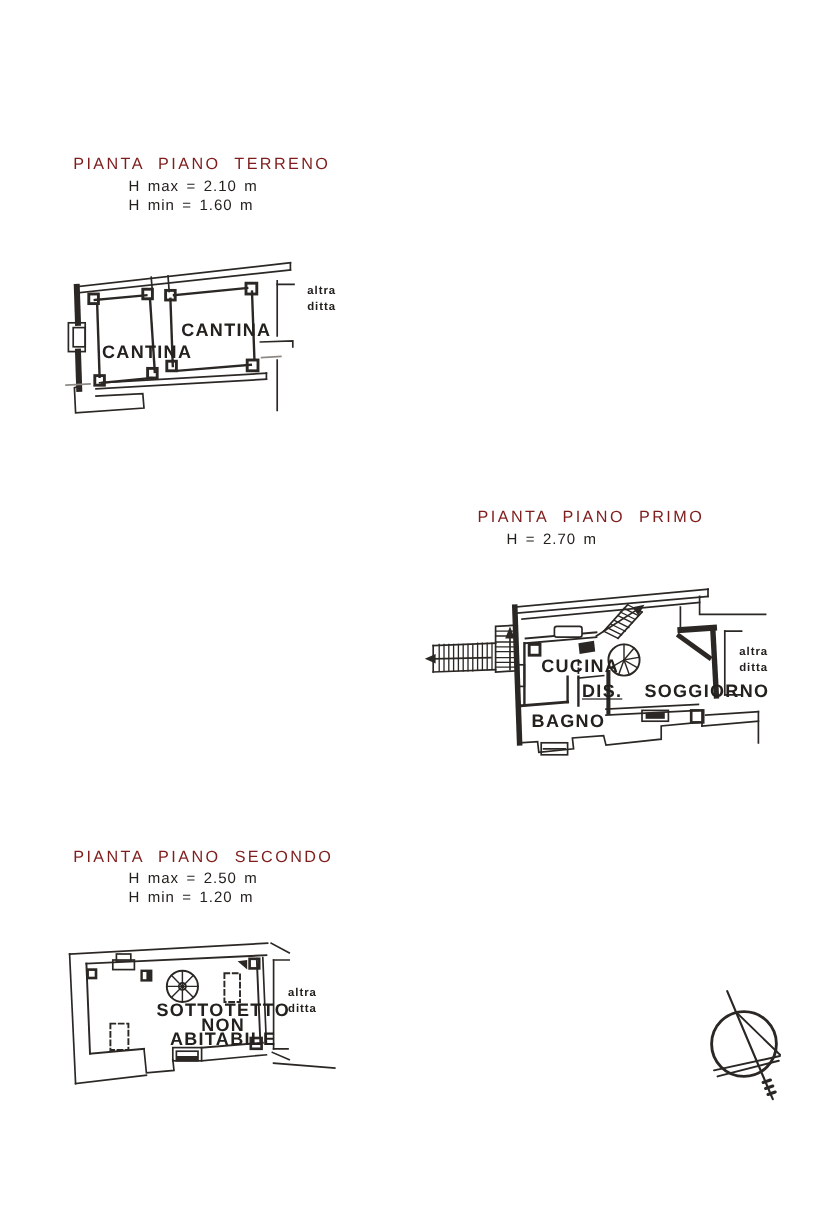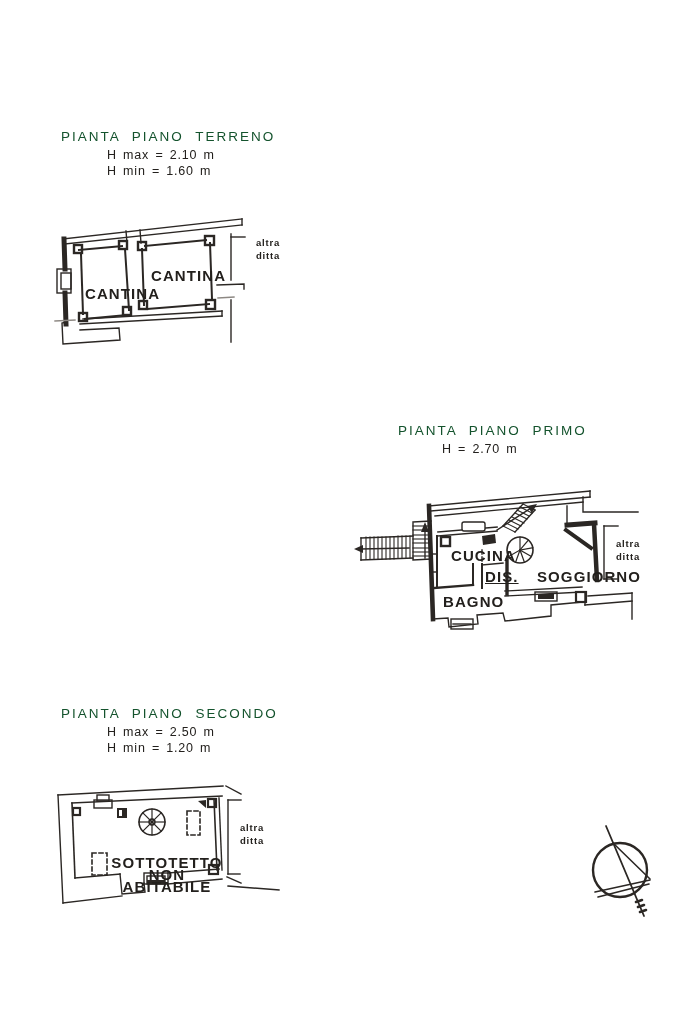--- a/index.html
+++ b/index.html
@@ -9,21 +9,21 @@
     background:#ffffff;
     font-family:"Liberation Sans","DejaVu Sans",sans-serif;
     color:#2b2724;
     overflow:hidden;
   }
   .abs{position:absolute;}
   .plan-title{
     font-size:13.5px;
     letter-spacing:2px;
     word-spacing:6px;
-    color:#14532d;
+    color:#7f1d1d;
     white-space:nowrap;
   }
   .h-line{
     font-size:12.5px;
     letter-spacing:0.8px;
     word-spacing:2px;
     color:#23201d;
     white-space:nowrap;
     margin-left:46px;
   }
@@ -117,21 +117,21 @@
     </svg>
 
     <div class="abs room-label" style="left:85px;top:288px;">CANTINA</div>
     <div class="abs room-label" style="left:151px;top:270px;">CANTINA</div>
     <div class="abs adjacent-label" style="left:256px;top:236px;">altra
 ditta</div>
   </section>
 
   <section>
     <div class="abs plan-title" style="left:398px;top:423px;">PIANTA PIANO PRIMO</div>
-    <div class="abs h-line" style="left:396px;top:442px;text-align:right;">H = 2.70 m</div>
+    <div class="abs h-line" style="left:376px;top:442px;text-align:right;">H = 2.70 m</div>
 
     <svg class="abs" style="left:345px;top:488px;" width="300" height="155" viewBox="0 0 300 155">
       <g stroke="#2b2724" fill="none" stroke-width="1.4" stroke-linecap="square">
 
         <path d="M84,18 L245,3"></path>
         <path d="M86,23 L245,9"></path>
         <path d="M245,3 L245,9"></path>
 
         <path d="M238,9 L238,24 L293,24"></path>
 
@@ -304,21 +304,21 @@
 
         <path d="M186,18 L186,92"></path>
         <path d="M186,18 L199,18"></path>
         <path d="M186,92 L198,92"></path>
 
         <path d="M185,95 L199,101"></path>
         <path d="M186,104 L237,108"></path>
       </g>
     </svg>
 
-    <div class="abs room-label center" style="left:105px;top:837px;width:124px;margin-top:20px;">SOTTOTETTO NON
+    <div class="abs room-label center" style="left:124px;top:837px;width:124px;">SOTTOTETTO NON
 ABITABILE</div>
     <div class="abs adjacent-label" style="left:240px;top:821px;">altra
 ditta</div>
   </section>
 
   <svg class="abs" style="left:585px;top:812px;" width="100" height="115" viewBox="0 0 100 115">
     <g stroke="#2b2724" fill="none" stroke-linecap="round">
       <circle cx="35" cy="58" r="27" stroke-width="2.4"></circle>
       <path d="M21,14 L59,104" stroke-width="1.8"></path>
       <path d="M28,31 L65,67" stroke-width="1.6"></path>

